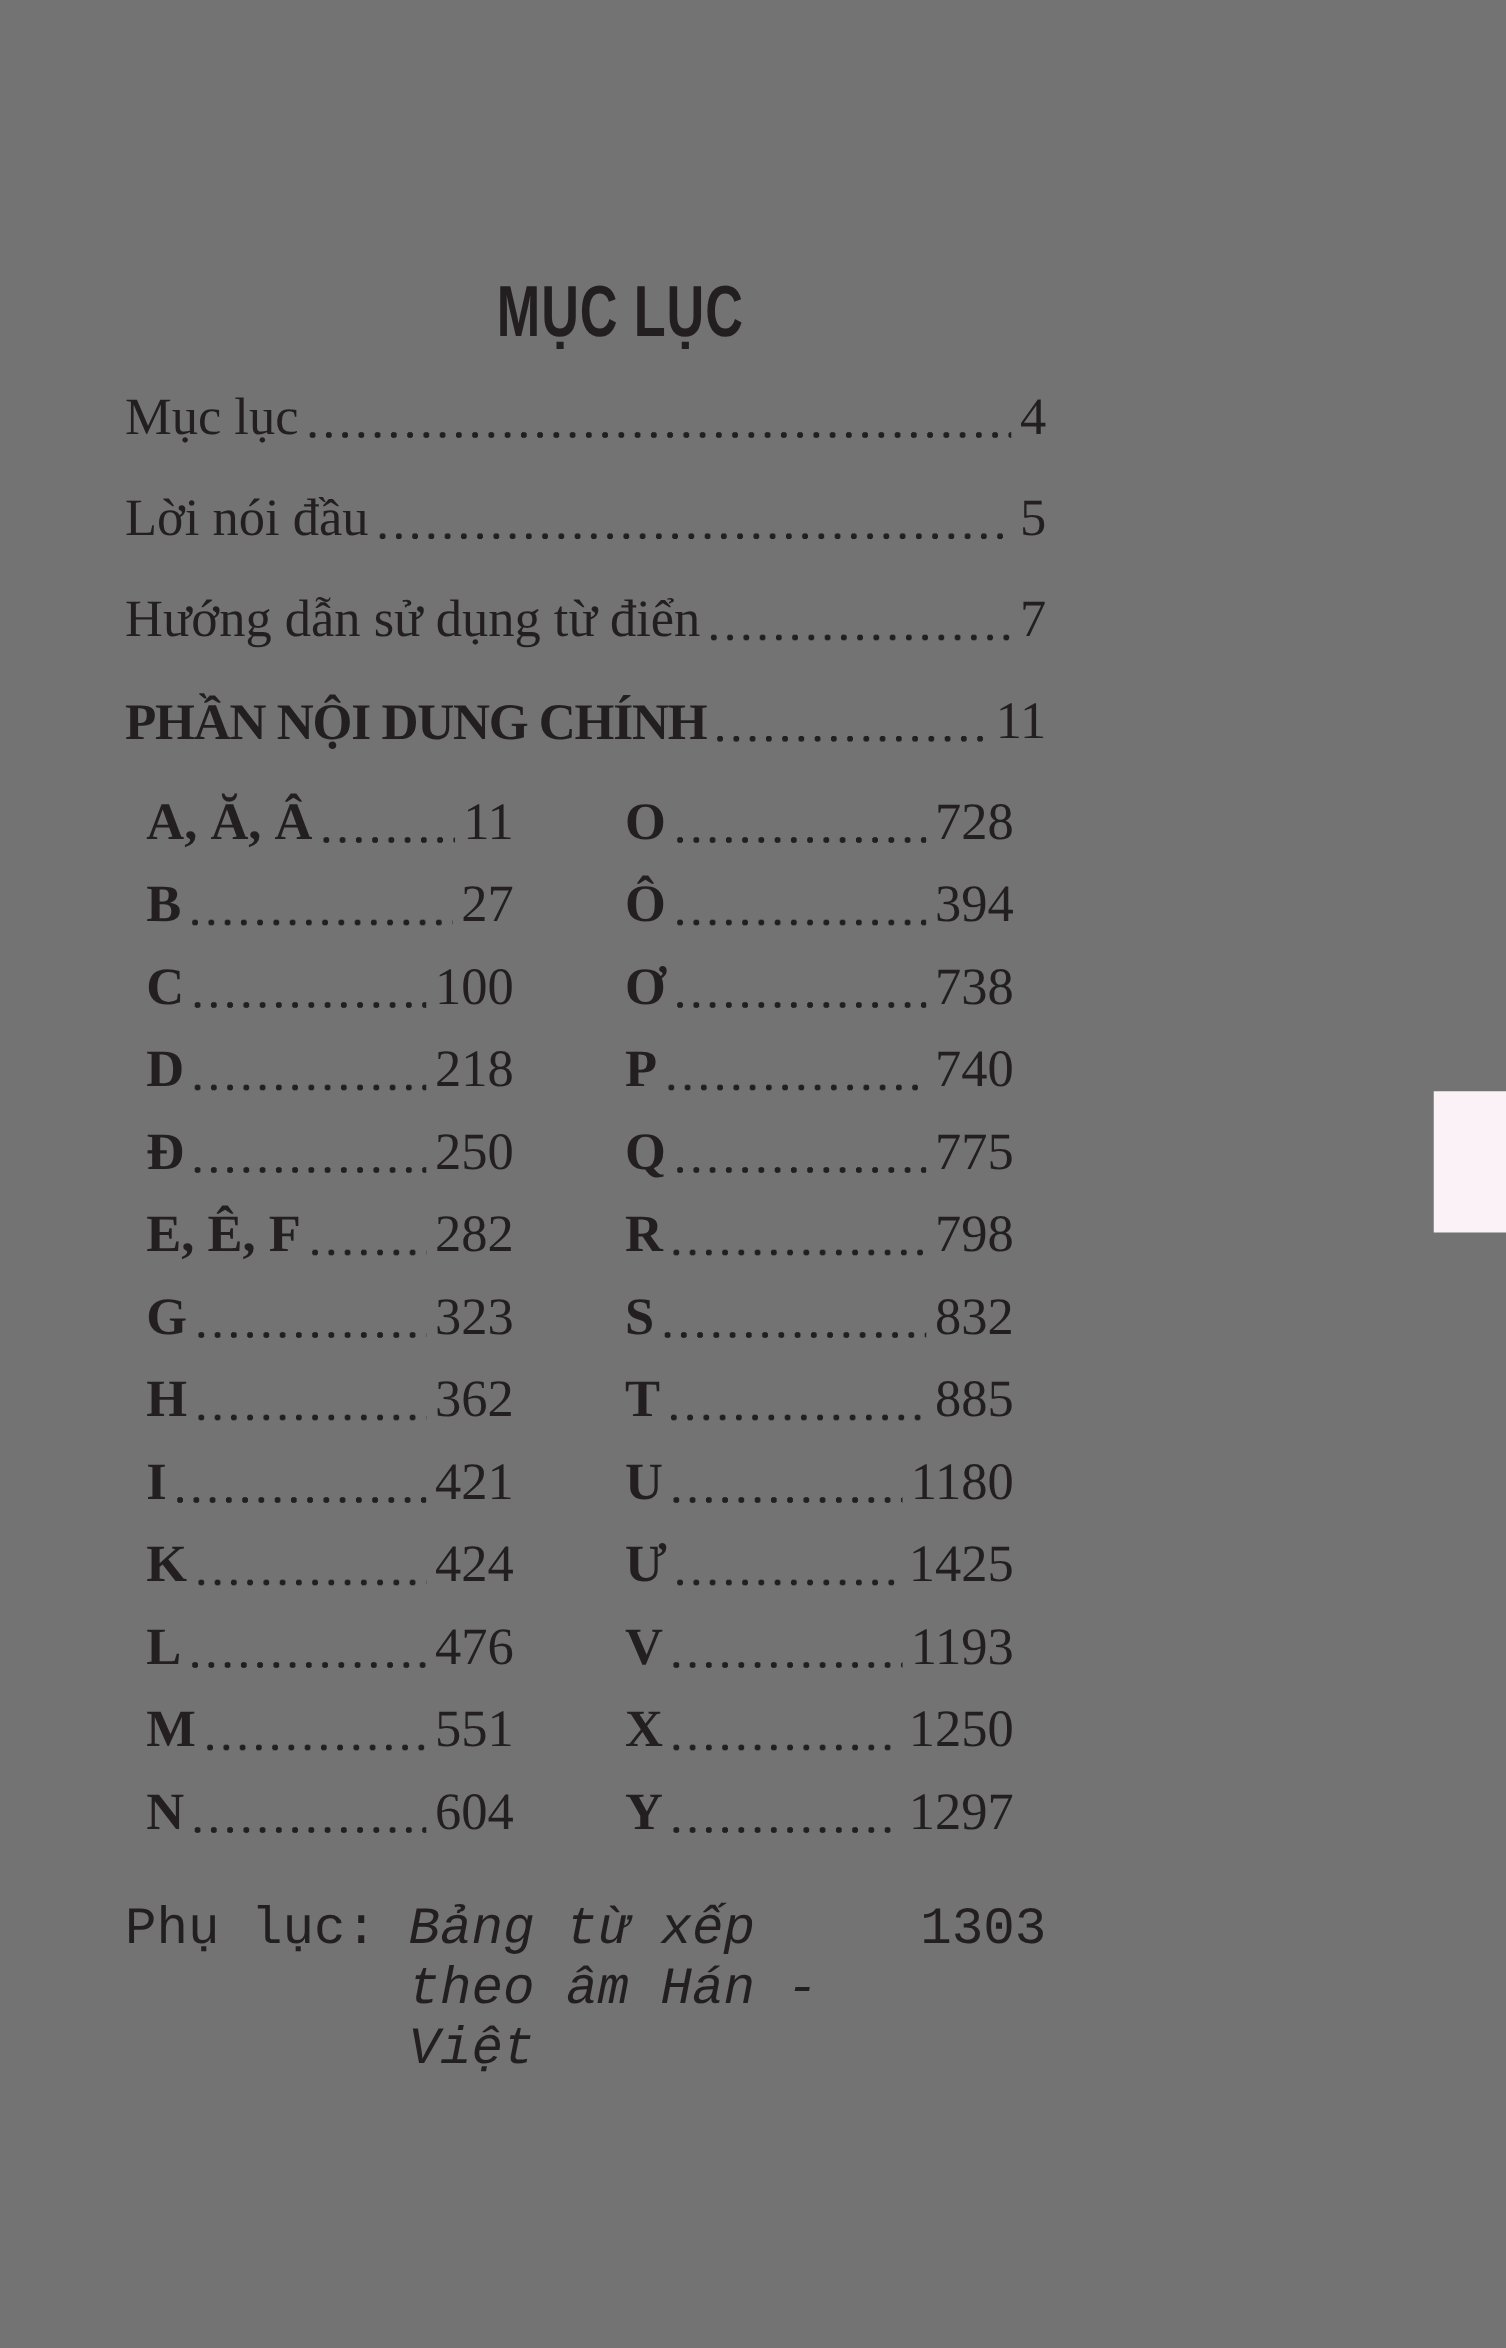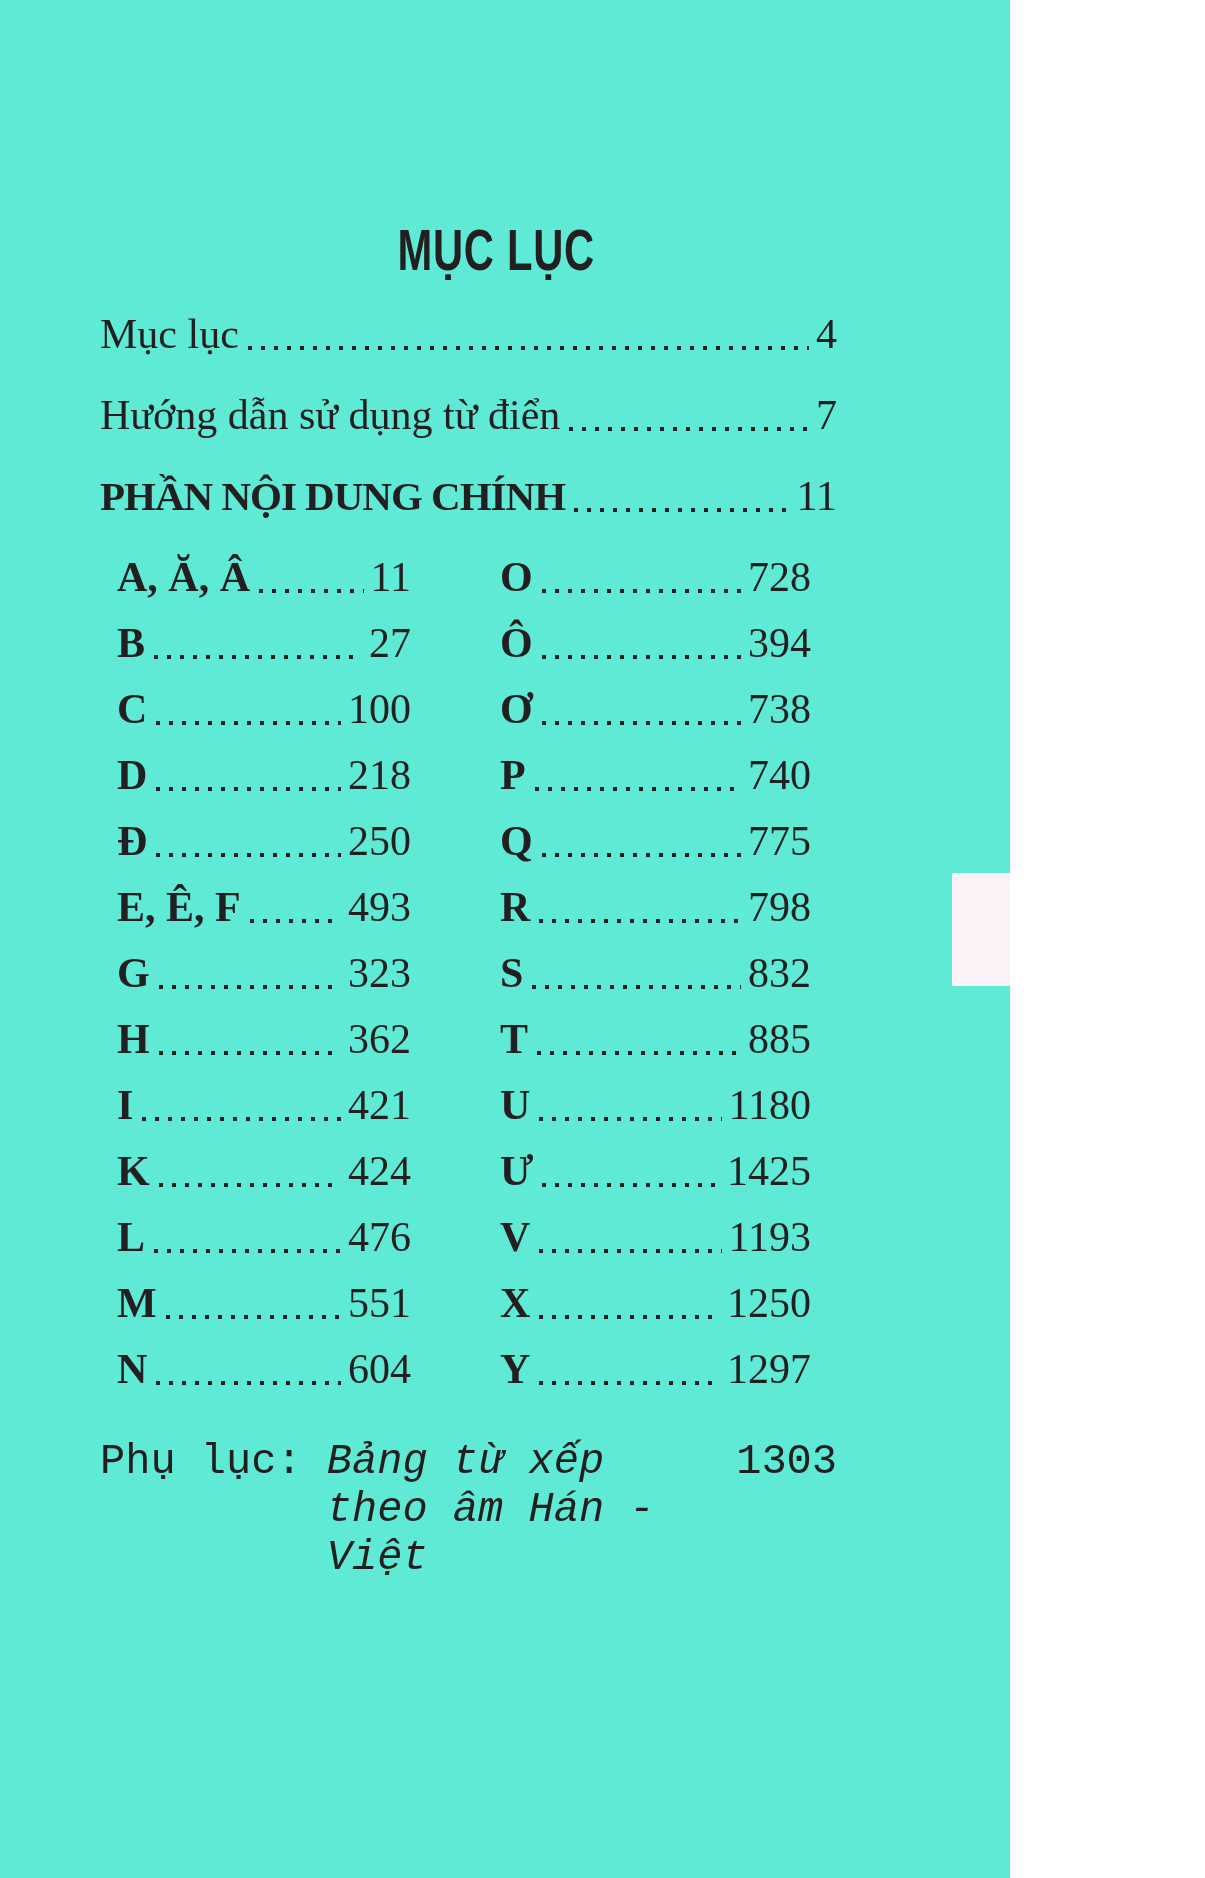--- a/index.html
+++ b/index.html
@@ -1,19 +1,19 @@
 <!DOCTYPE html>
 <html><head>
 <meta charset="utf-8">
 <style>
   html,body { margin:0; padding:0; background:#ffffff; }
   .page {
     position:relative;
-    width:1010px; height:1878px;
-    background:#5eead4;
+    width:1205px; height:1878px;
+    background:#737373;
     color:#231f20;
     font-family:"Liberation Serif", serif;
     overflow:hidden;
   }
   .content {
     position:absolute;
     left:100px; top:224px;
     width:737px;
   }
   .title {
@@ -91,20 +91,25 @@
   <div class="content">
     <h1 class="title"><span class="stretch">MỤC LỤC</span></h1>
 
     <div id="front-list">
         <div class="row">
           <span class="label">Mục lục</span>
           <span class="leader"></span>
           <span class="pagenum">4</span>
         </div>
         <div class="row">
+          <span class="label">Lời nói đầu</span>
+          <span class="leader"></span>
+          <span class="pagenum">5</span>
+        </div>
+        <div class="row">
           <span class="label">Hướng dẫn sử dụng từ điển</span>
           <span class="leader"></span>
           <span class="pagenum">7</span>
         </div>
         <div class="row bold-sans">
           <span class="label">PHẦN NỘI DUNG CHÍNH</span>
           <span class="leader"></span>
           <span class="pagenum"> 11</span>
         </div>
       </div>
@@ -132,21 +137,21 @@
             <span class="pagenum">218</span>
           </div>
           <div class="row">
             <span class="label">Đ</span>
             <span class="leader"></span>
             <span class="pagenum">250</span>
           </div>
           <div class="row">
             <span class="label">E, Ê, F</span>
             <span class="leader"></span>
-            <span class="pagenum">493</span>
+            <span class="pagenum">282</span>
           </div>
           <div class="row">
             <span class="label">G</span>
             <span class="leader"></span>
             <span class="pagenum">323</span>
           </div>
           <div class="row">
             <span class="label">H</span>
             <span class="leader"></span>
             <span class="pagenum">362</span>

